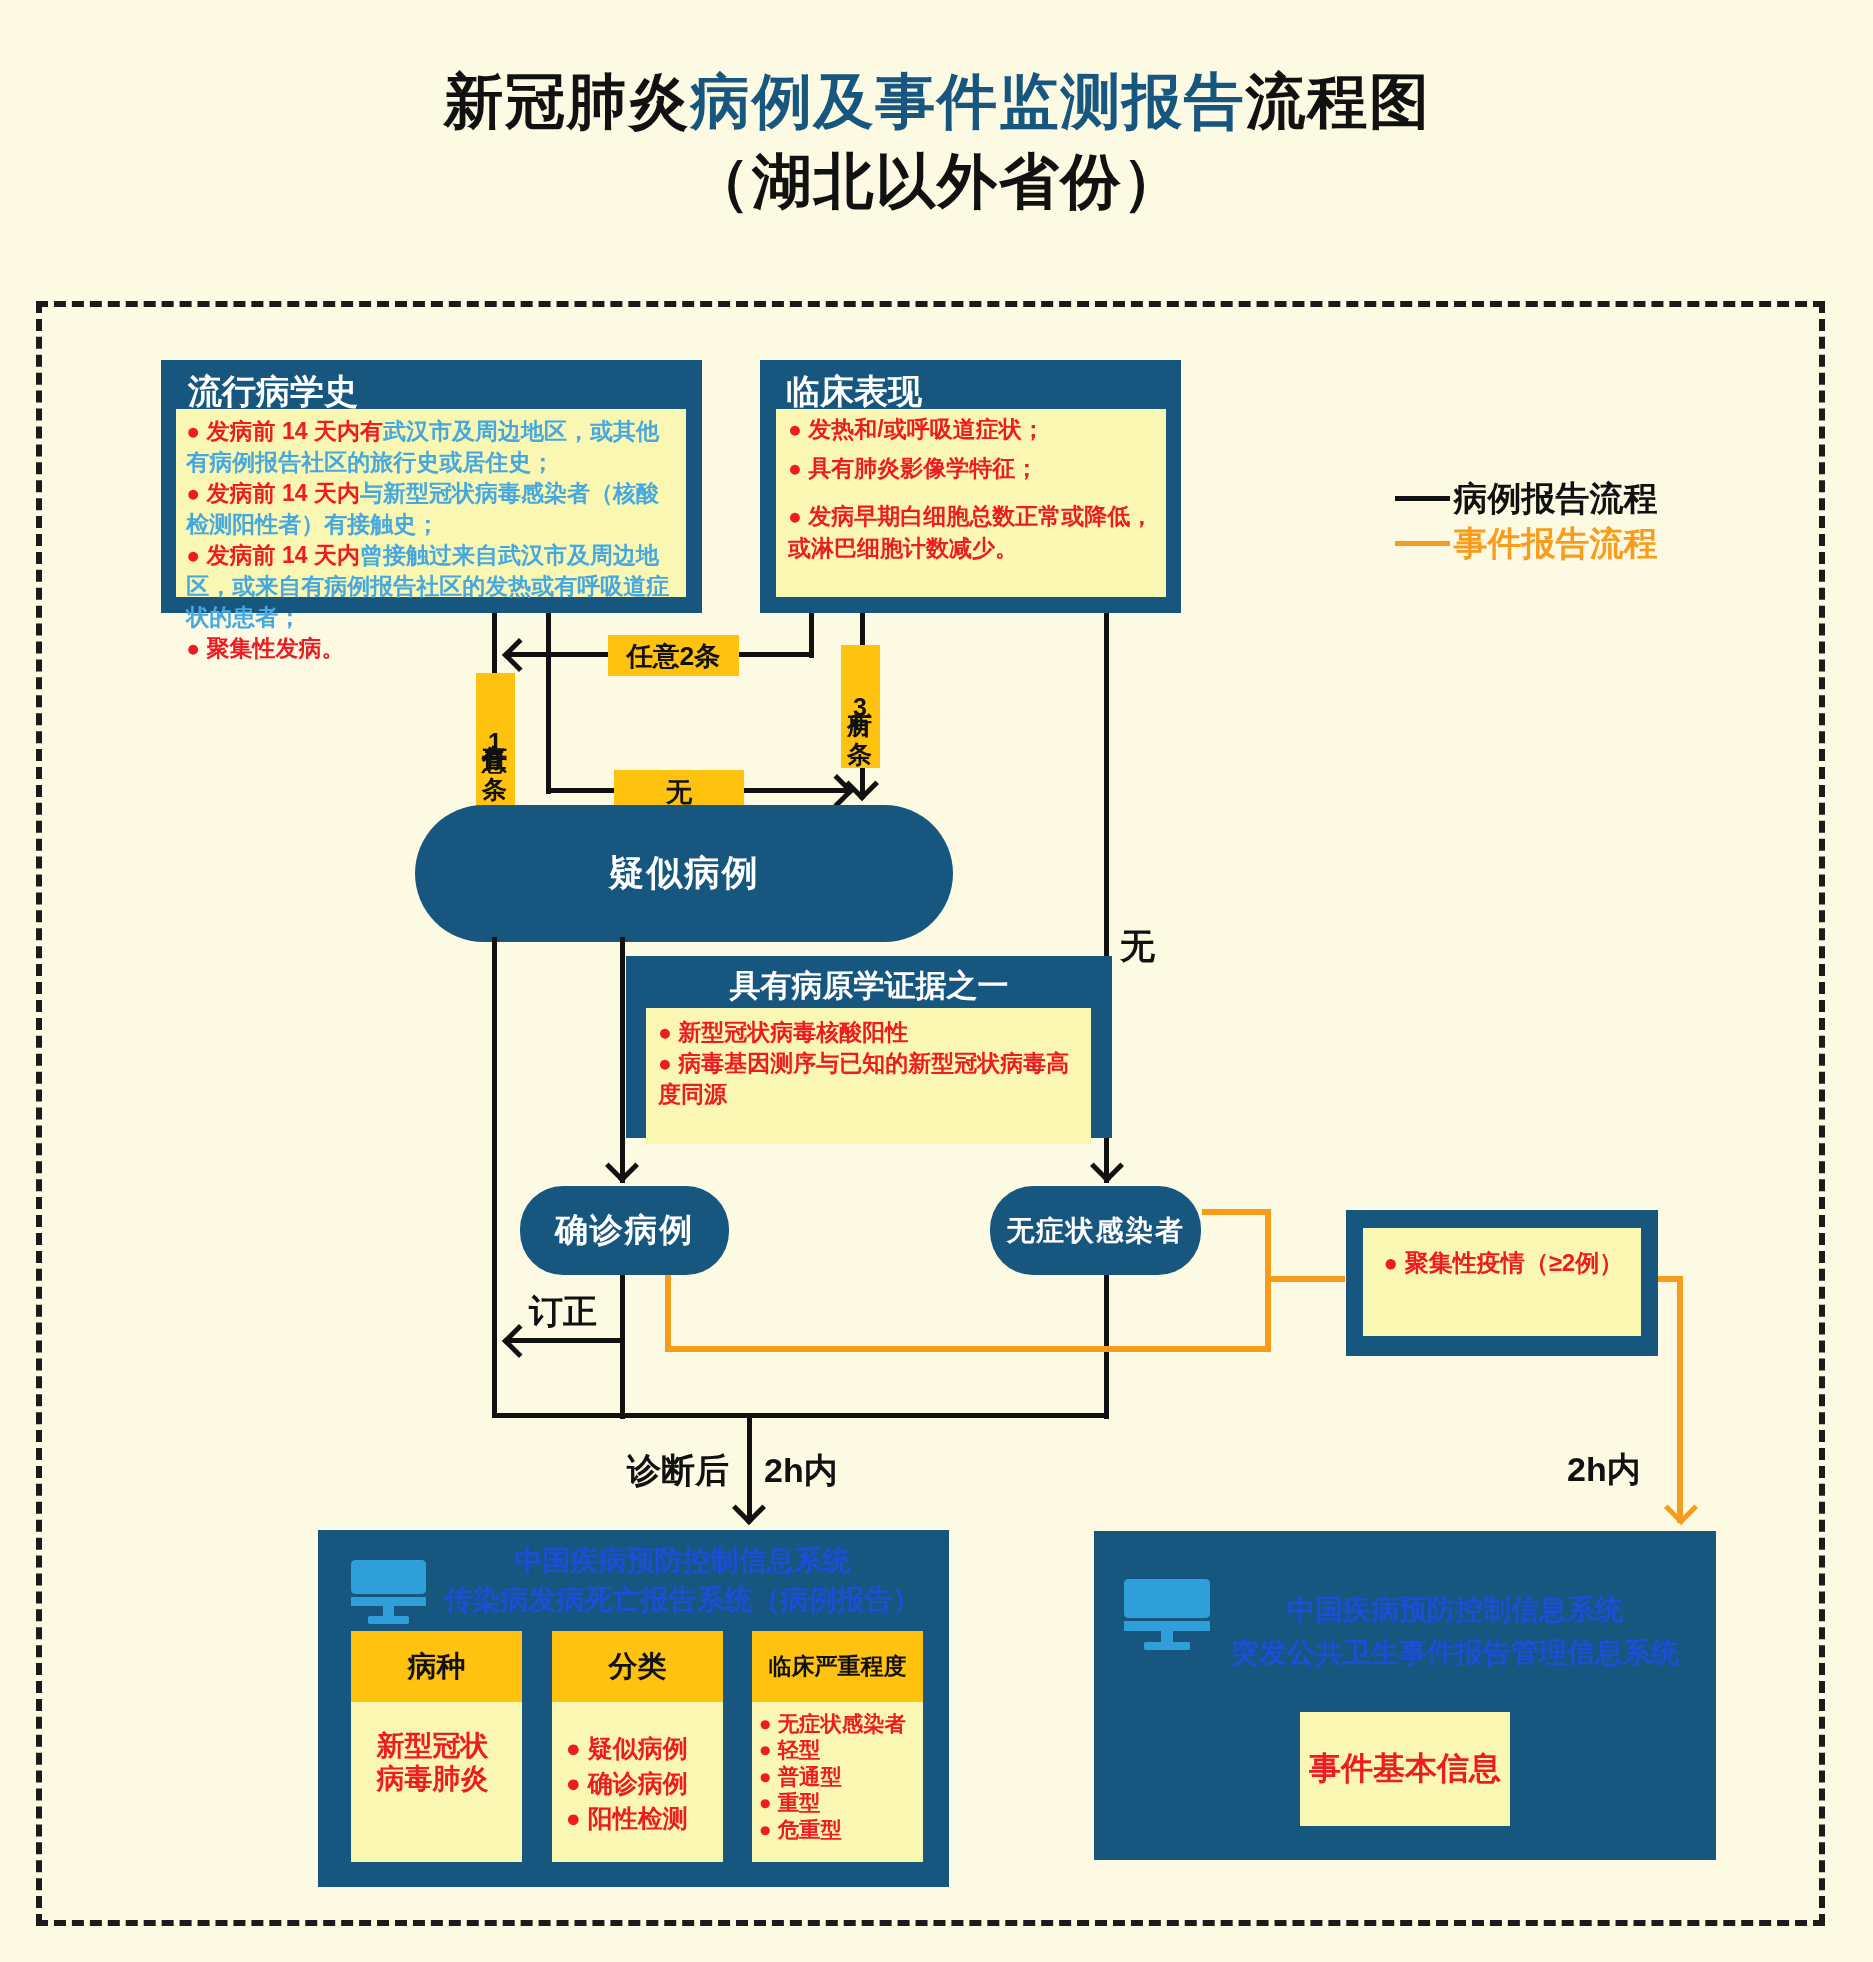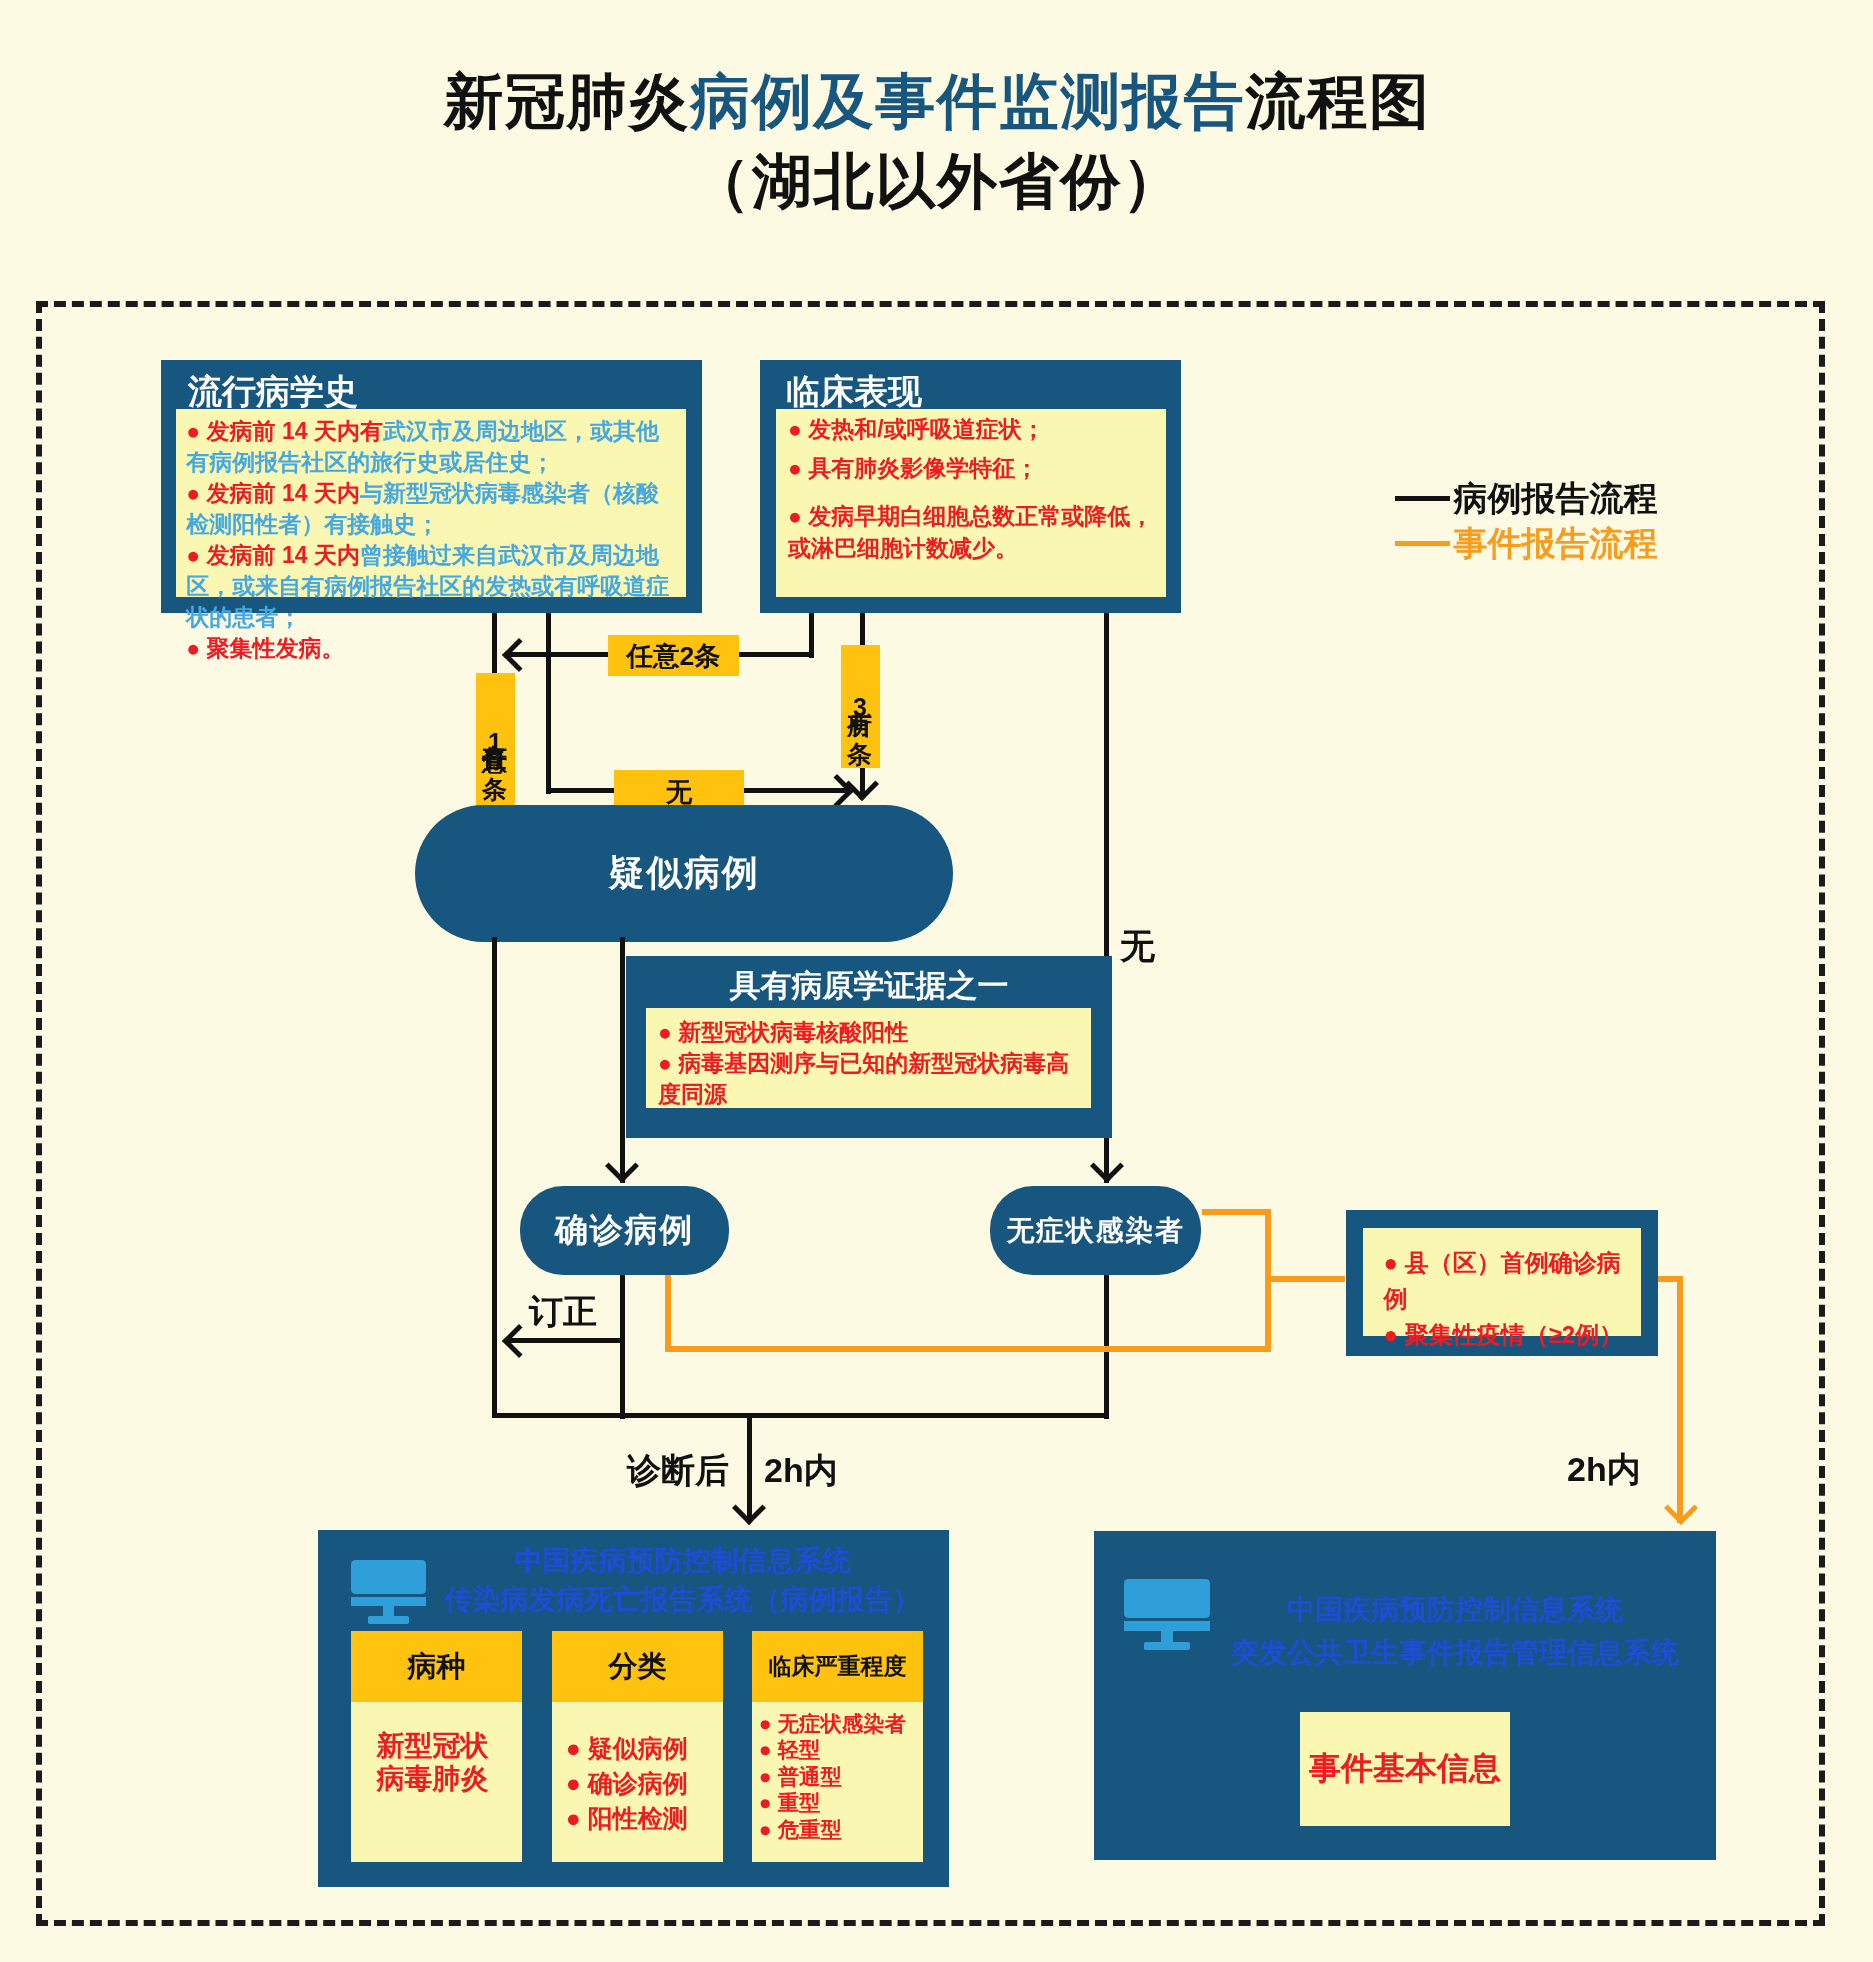--- a/index.html
+++ b/index.html
@@ -130,21 +130,21 @@
 
   <div class="node" style="left:415px;top:805px;width:538px;height:137px;border-radius:70px;font-size:36px;">疑似病例</div>
 
   <div class="lv" style="left:492px;top:937px;height:481px;"></div>
   <div class="lv" style="left:620px;top:937px;height:246px;z-index:1;"></div>
   <div class="chev down" style="left:610px;top:1154px;z-index:3;"></div>
 
   <div class="bluebox" style="left:626px;top:956px;width:486px;height:182px;z-index:2;">
     <div class="hd" style="position:absolute;left:0;top:8.6px;width:100%;text-align:center;font-size:31px;">具有病原学证据之一</div>
   </div>
-  <div class="ypane" style="left:646px;top:1008px;width:445px;height:100px;padding:8.6px 12px;box-sizing:border-box;font-size:23px;line-height:31px;z-index:2;">
+  <div class="ypane" style="left:646px;top:1008px;width:445px;height:136px;padding:8.6px 12px;box-sizing:border-box;font-size:23px;line-height:31px;z-index:2;">
     <div class="li red">● 新型冠状病毒核酸阳性</div>
     <div class="li red">● 病毒基因测序与已知的新型冠状病毒高度同源</div>
   </div>
 
   <div class="node" style="left:520px;top:1186px;width:209px;height:89px;border-radius:43px;font-size:33px;">确诊病例</div>
   <div class="node" style="left:990px;top:1186px;width:211px;height:89px;border-radius:43px;font-size:28px;">无症状感染者</div>
 
   <div class="lv" style="left:620px;top:1275px;height:144px;"></div>
   <div class="lv" style="left:1104px;top:1275px;height:144px;"></div>
 
@@ -163,21 +163,20 @@
   <div class="oh" style="left:1202px;top:1209px;width:69px;"></div>
   <div class="ov" style="left:1265px;top:1209px;height:143px;"></div>
   <div class="oh" style="left:1265px;top:1276px;width:80px;"></div>
   <div class="oh" style="left:1658px;top:1276px;width:25px;"></div>
   <div class="ov" style="left:1677px;top:1276px;height:247px;"></div>
   <div class="chev down orange" style="left:1669px;top:1496px;"></div>
   <div class="plain" style="left:1567px;top:1447px;font-size:34px;">2h内</div>
 
   <div class="bluebox" style="left:1346px;top:1210px;width:312px;height:146px;"></div>
   <div class="ypane" style="left:1363px;top:1228px;width:278px;height:108px;padding:17px 0 0 20.5px;box-sizing:border-box;font-size:24px;line-height:36px;">
-    <div class="li red">● 县（区）首例确诊病例</div>
     <div class="li red">● 聚集性疫情（≥2例）</div>
   </div>
 
   <div class="bluebox" style="left:318px;top:1530px;width:631px;height:357px;"></div>
   <div class="monitor" style="left:351px;top:1560px;width:75px;">
     <div class="screen" style="width:75px;height:34px;"></div>
     <div class="strip" style="width:75px;height:8.6px;"></div>
     <div class="neck" style="width:10.3px;height:10.3px;"></div>
     <div class="base" style="width:41px;height:7.7px;"></div>
   </div>

